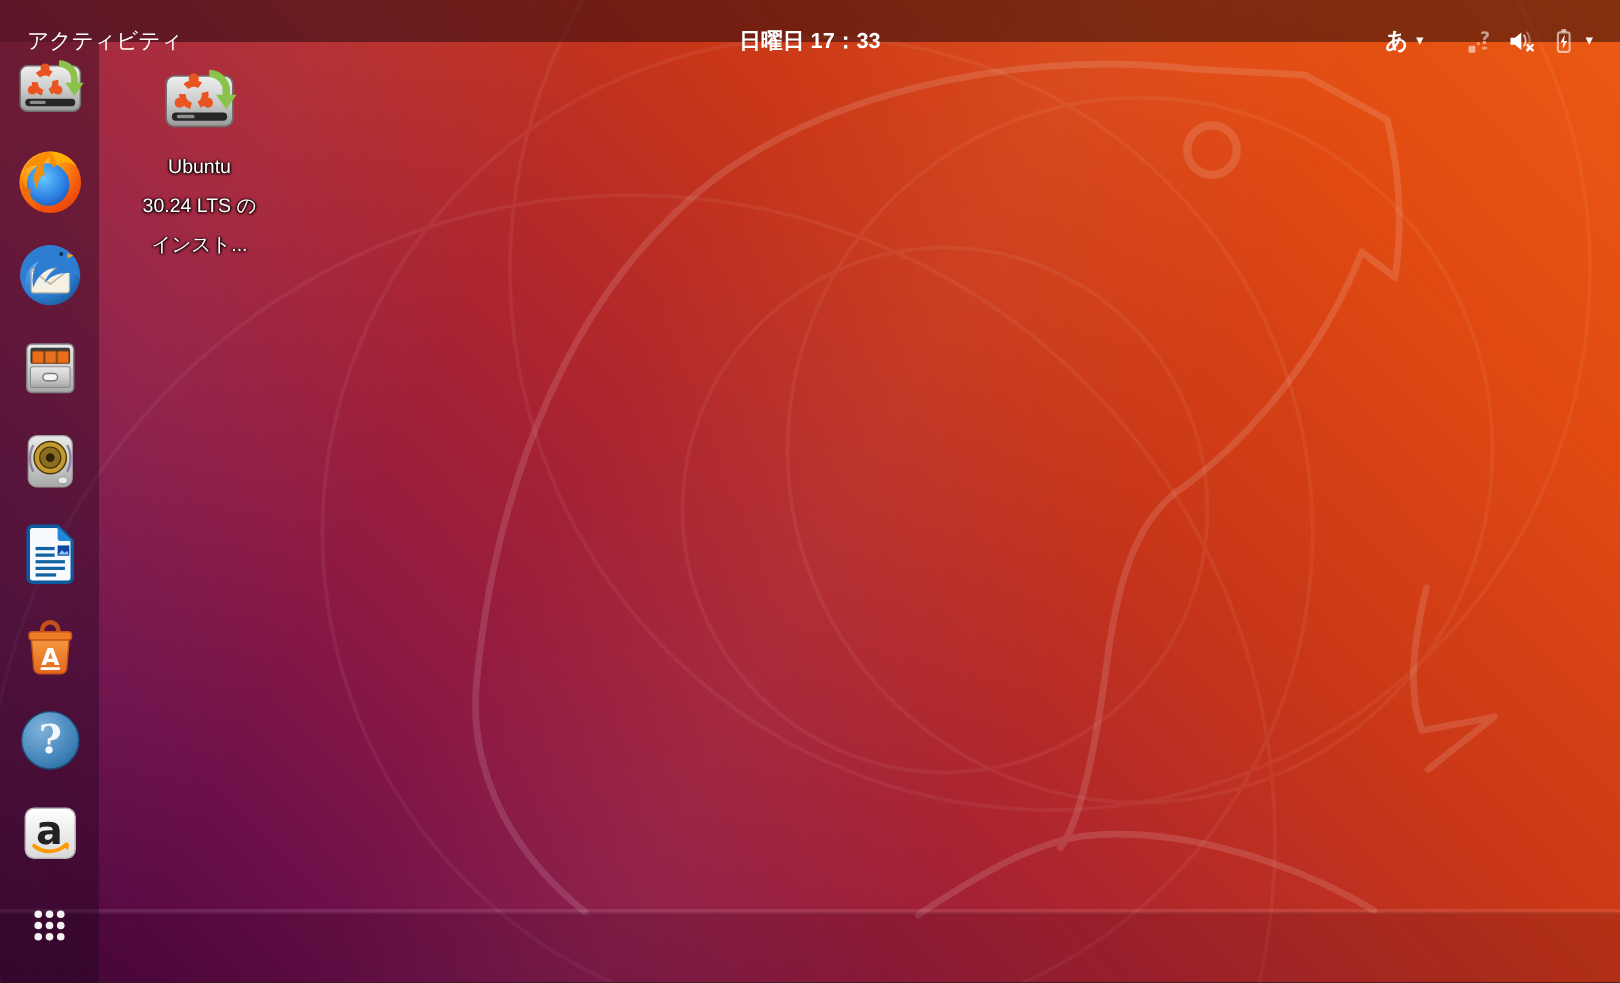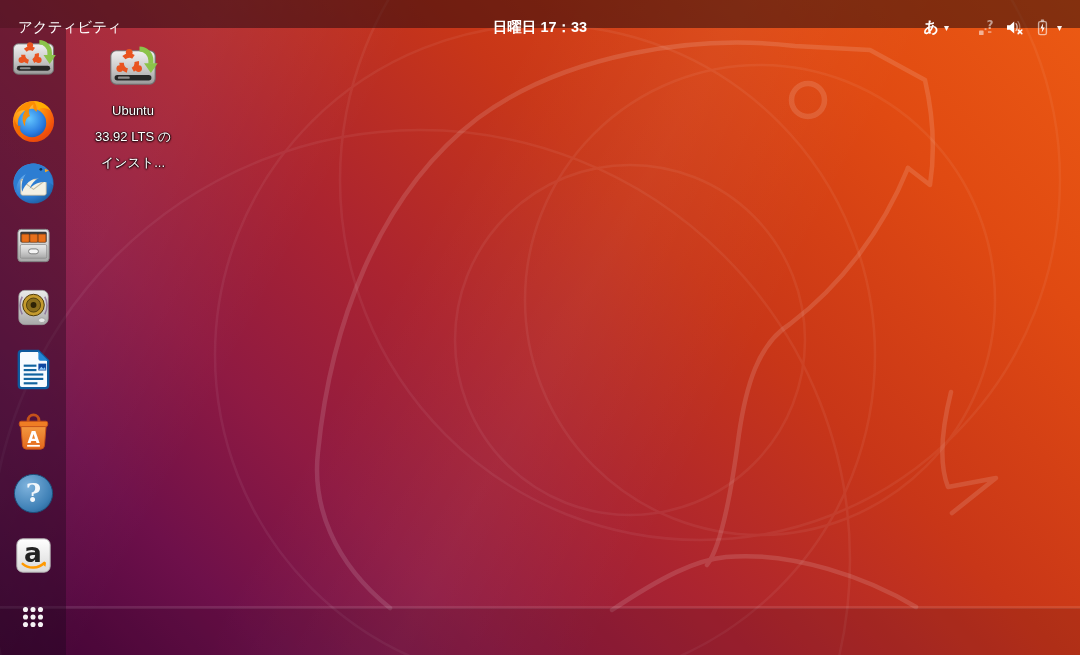--- a/index.html
+++ b/index.html
@@ -293,17 +293,17 @@
         </g>
       </svg>
     </div>
   </div>
 
   <div class="desktop-icon">
     <svg viewBox="0 0 48 48">
       <use href="#sym-installer"></use>
     </svg>
     <div class="di-label">Ubuntu
-33.92 LTS の
+30.24 LTS の
 インスト...</div>
   </div>
 
 </div>
 
 </body></html>

